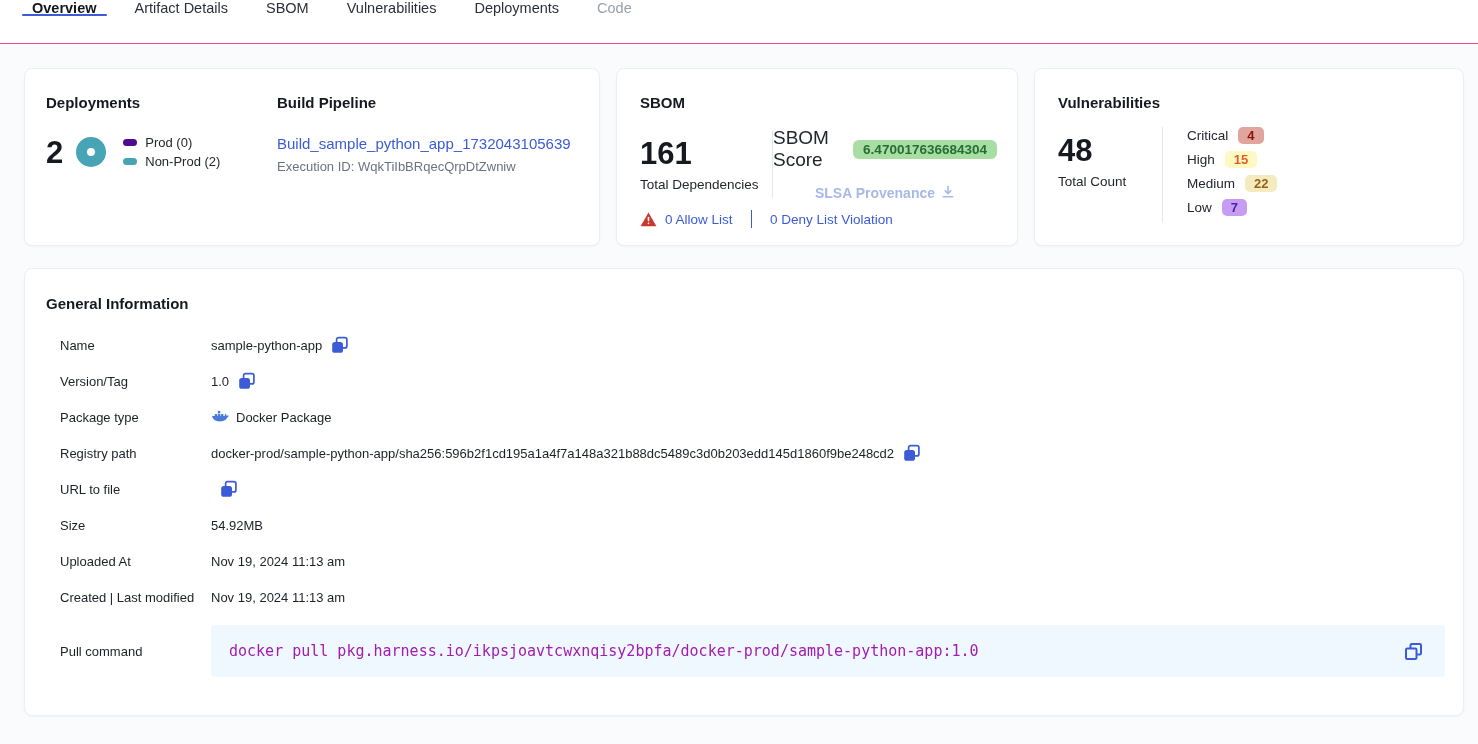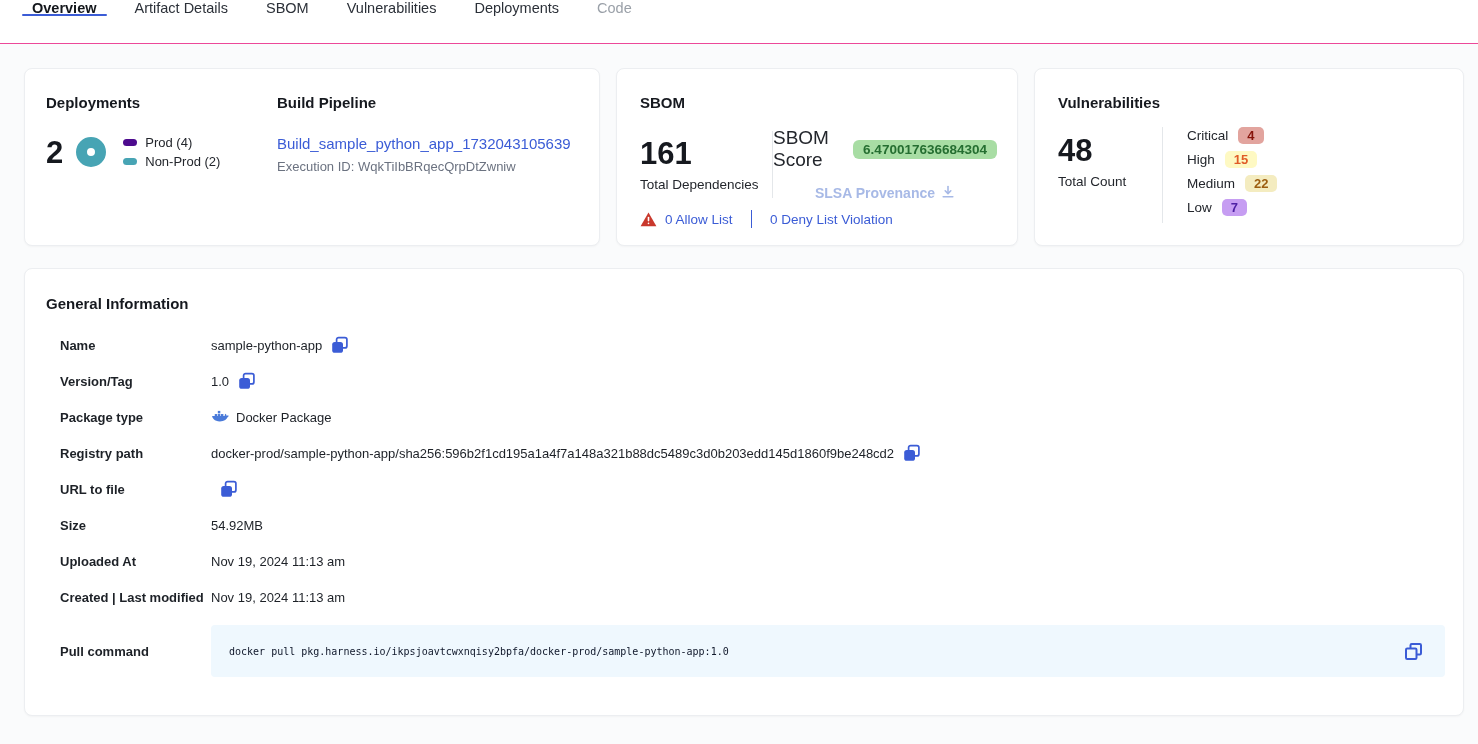--- a/index.html
+++ b/index.html
@@ -78,30 +78,30 @@
   .sev-label { font-size:13.5px; color:#23262c; margin-right:10px; }
   .sev-badge { font-size:13px; font-weight:600; padding:1px 9px; border-radius:5px; }
   .sev-critical { background:#e2a49e; color:#87140b; }
   .sev-high     { background:#fef9c3; color:#e05c28; }
   .sev-medium   { background:#f4ecc0; color:#9c5e10; }
   .sev-low      { background:#c69df2; color:#4f21a5; }
   
   .info-card { margin:22px 14px 0 24px; width:1440px; height:448px; padding:26px 18px 20px 21px; }
   .info-rows { margin-top:15px; }
   .info-row { display:flex; align-items:center; min-height:36px; }
-  .info-label { width:165px; font-size:13px; font-weight:700; color:#1d2127; flex:none;padding-left:14px; }
+  .info-label { width:165px; font-size:13px; font-weight:400; color:#1d2127; flex:none;padding-left:14px; }
   .info-value { font-size:13px; color:#1d2127; display:flex; align-items:center; }
   .copy-btn { margin-left:9px; display:inline-flex; cursor:pointer; background:none; border:none; padding:0; }
   .pkg-ic { margin-right:7px; display:inline-flex; }
   .pull-row { margin-top:10px; align-items:center; }
   .pull-box {
     flex:1; background:#eff8fe; border-radius:4px; height:52px;
     display:flex; align-items:center; padding:0 22px 0 18px;
   }
-  .pull-cmd { font-family:"DejaVu Sans Mono", monospace; font-size:10px; color:#0f172a; flex:1; }
+  .pull-cmd { font-family:"DejaVu Sans Mono", monospace; font-size:15px; color:#a21caf; flex:1; }
 </style>
 </head>
 <body>
 
 <header class="tabbar">
   <a class="tab active">Overview</a>
   <a class="tab">Artifact Details</a>
   <a class="tab">SBOM</a>
   <a class="tab">Vulnerabilities</a>
   <a class="tab">Deployments</a>
@@ -113,21 +113,21 @@
 
     <div class="card card-deploy">
       <div class="deploy-col">
         <h3>Deployments</h3>
         <div class="deploy-body">
           <span class="big-num">2</span>
           <span class="donut"></span>
           <ul class="legend">
             <li>
               <span class="dot prod"></span>
-              <span>Prod (4)</span>
+              <span>Prod (0)</span>
             </li>
             <li>
               <span class="dot nonprod"></span>
               <span>Non-Prod (2)</span>
             </li>
           </ul>
         </div>
       </div>
       <div class="pipeline-col">
         <h3>Build Pipeline</h3>

